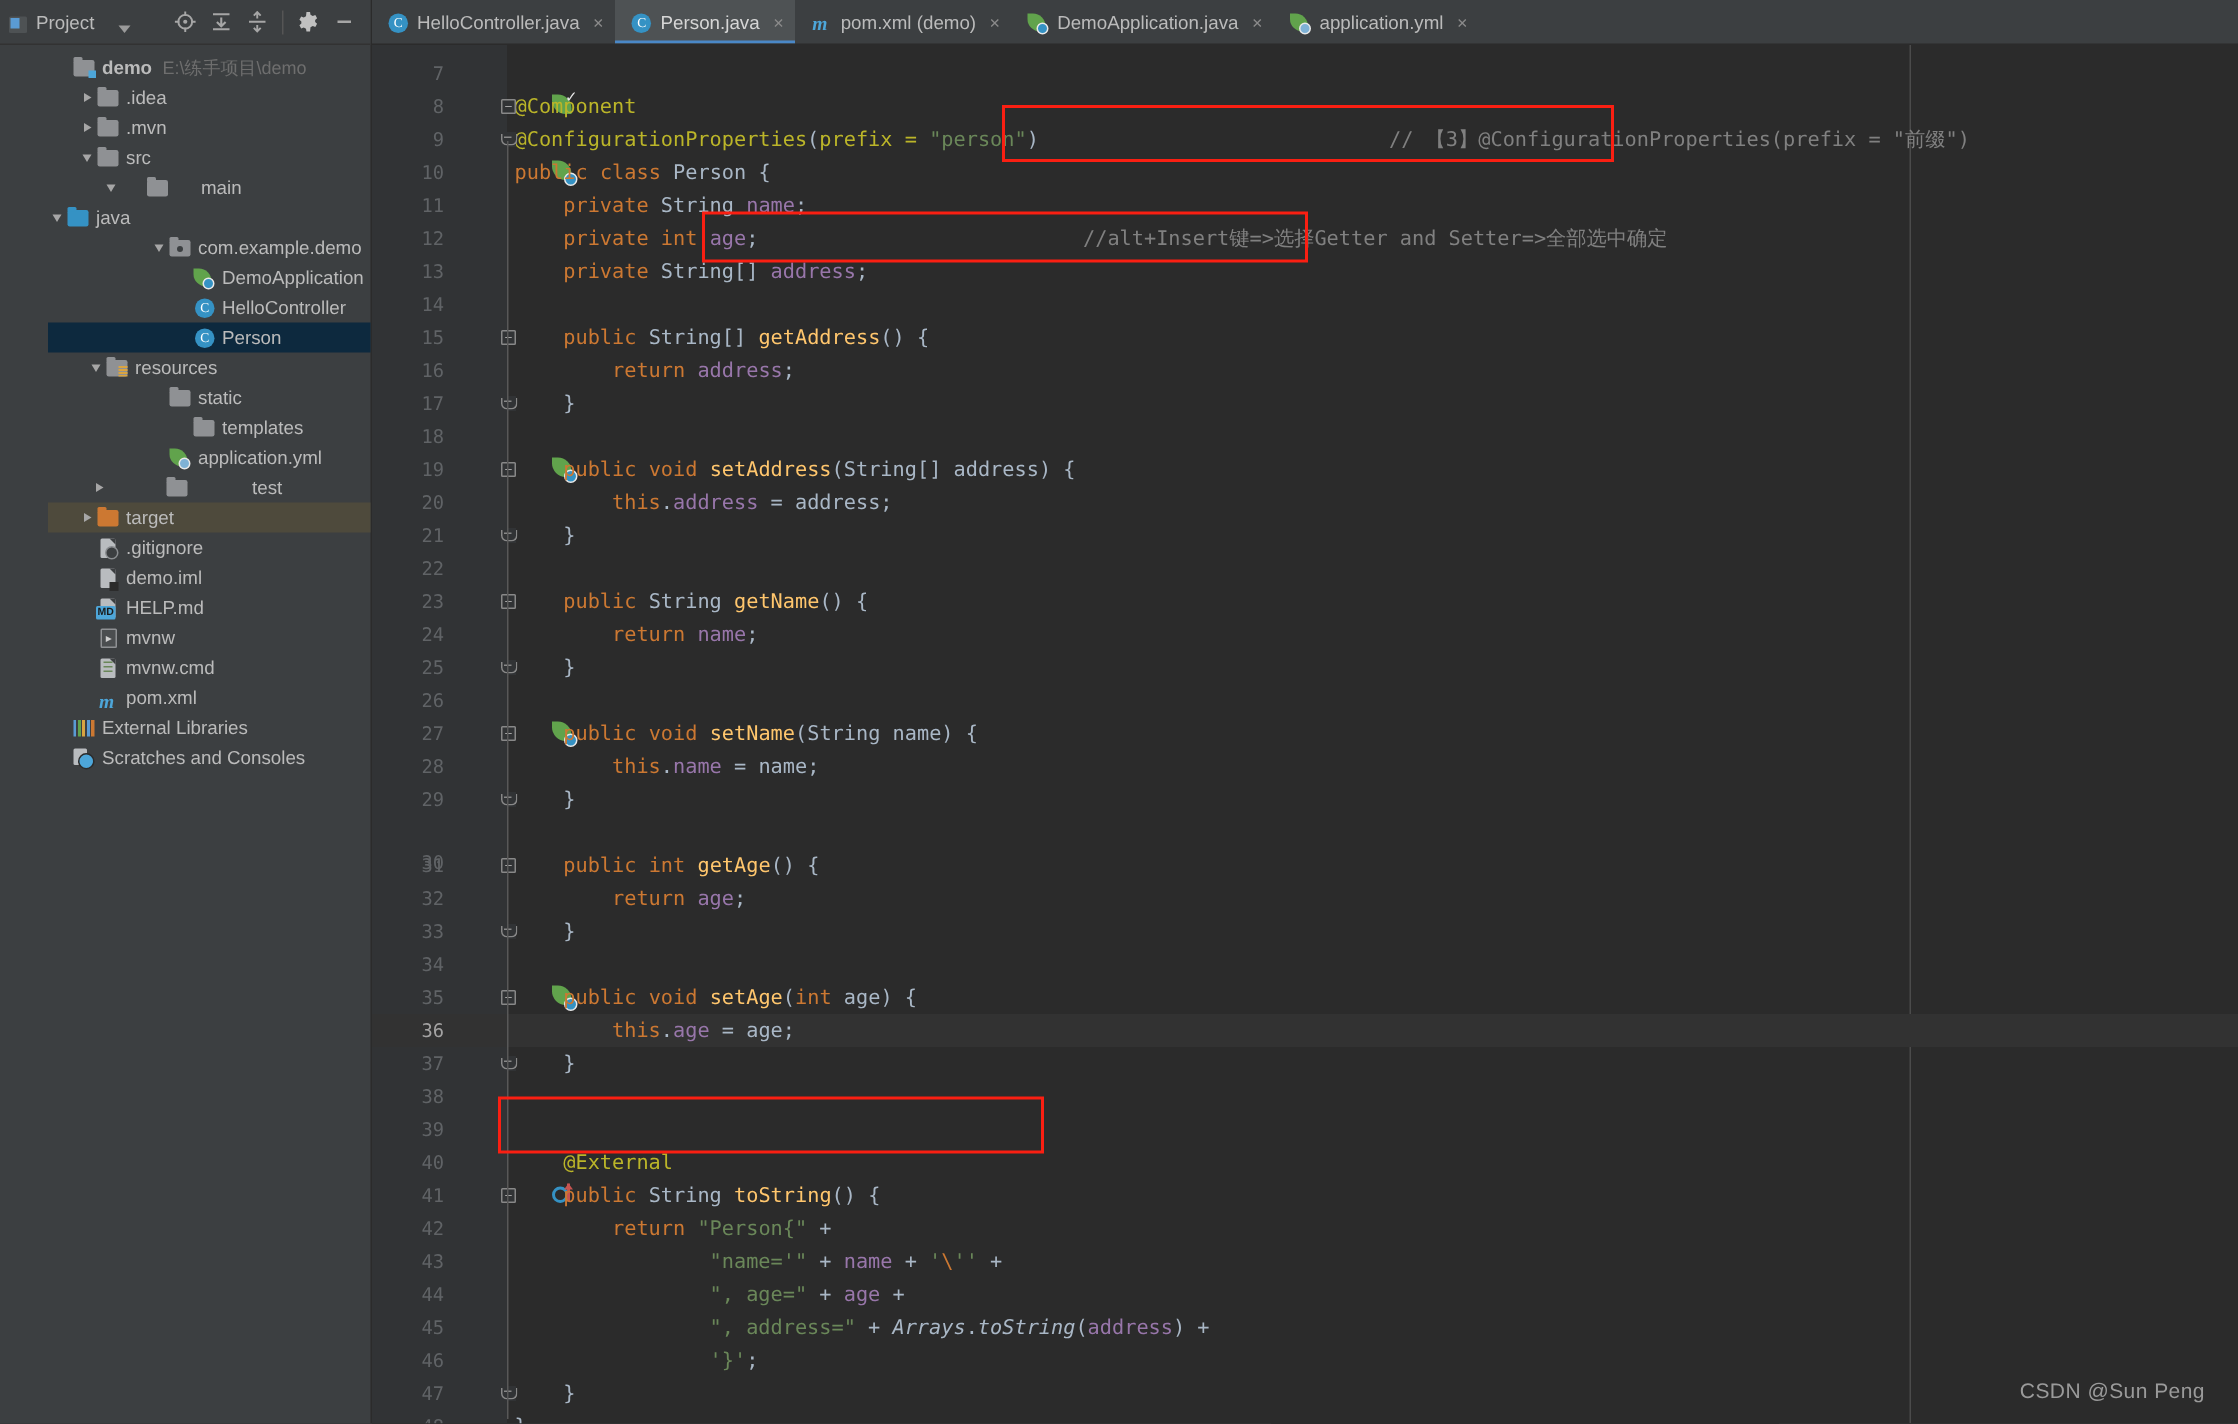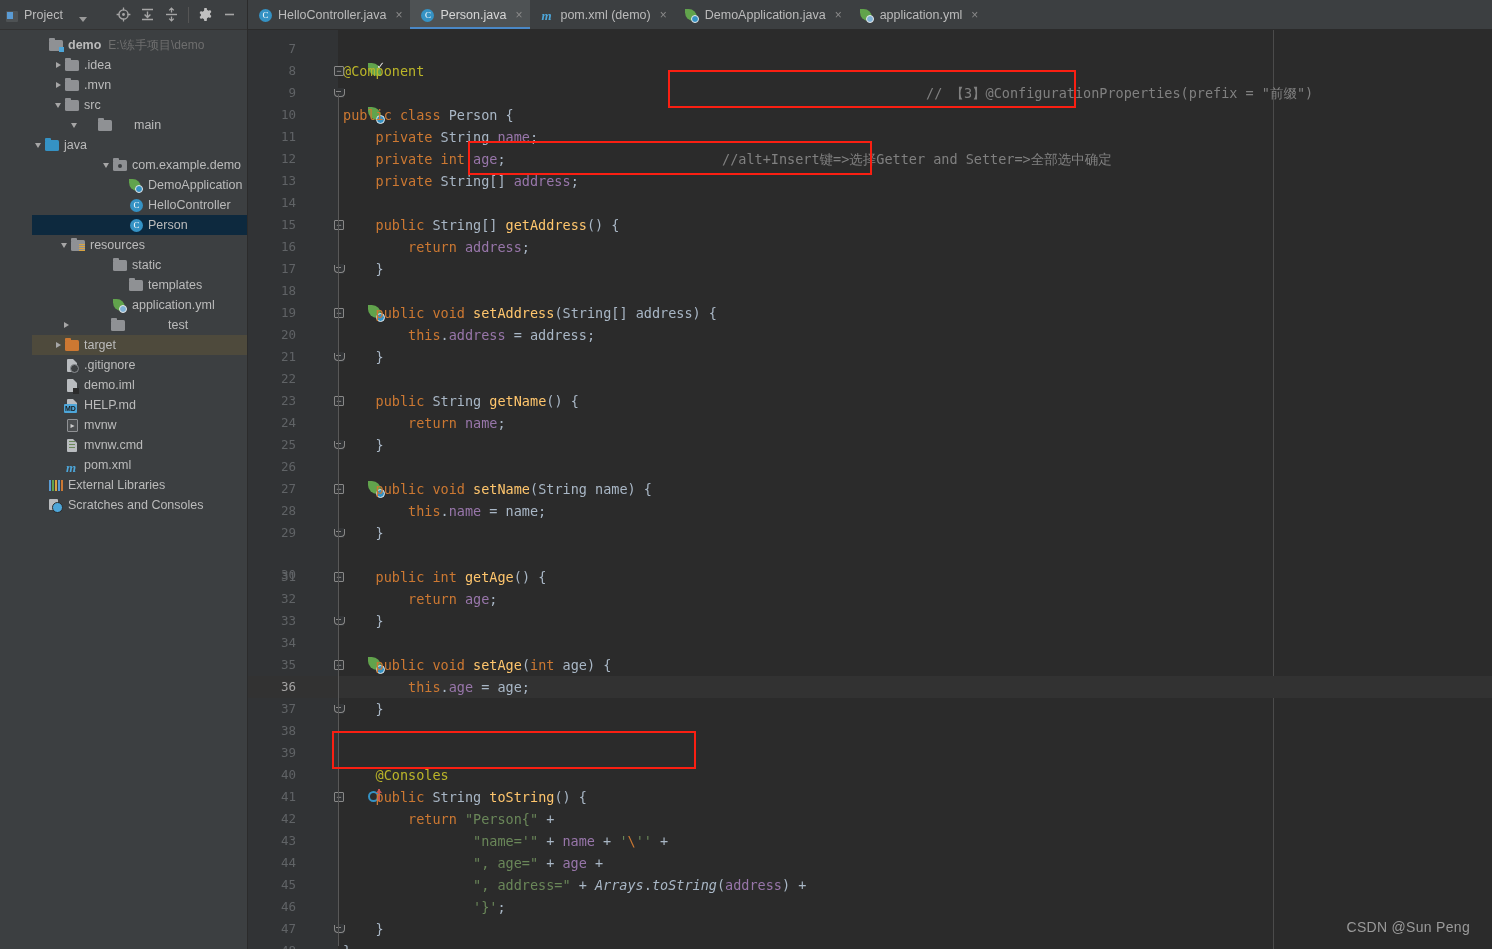--- a/index.html
+++ b/index.html
@@ -515,21 +515,21 @@
           </div>
           <div class="gover" style="top: 756px;">
             <span class="circ"></span>
             <span class="up"></span>
           </div>
         </div>
       <div class="vline-right"></div>
       <div id="rows">
           <div class="row" style="top: 8px;"><span class="ln">7</span><span class="code"></span></div>
           <div class="row" style="top: 30px;"><span class="ln">8</span><span class="code"><span class="ann">@Component</span></span></div>
-          <div class="row" style="top: 52px;"><span class="ln">9</span></div>
+          <div class="row" style="top: 52px;"><span class="ln">9</span><span class="code"><span class="ann">@ConfigurationProperties</span>(<span class="ann">prefix</span> <span class="ann">=</span> <span class="str">"person"</span>)</span></div>
           <div class="row" style="top: 74px;"><span class="ln">10</span><span class="code"><span class="kw">public</span> <span class="kw">class</span> <span class="par">Person</span> {</span></div>
           <div class="row" style="top: 96px;"><span class="ln">11</span><span class="code">    <span class="kw">private</span> <span class="par">String</span> <span class="fld2">name</span>;</span></div>
           <div class="row" style="top: 118px;"><span class="ln">12</span><span class="code">    <span class="kw">private</span> <span class="kw">int</span> <span class="fld2">age</span>;</span></div>
           <div class="row" style="top: 140px;"><span class="ln">13</span><span class="code">    <span class="kw">private</span> <span class="par">String</span>[] <span class="fld2">address</span>;</span></div>
           <div class="row" style="top: 162px;"><span class="ln">14</span><span class="code"></span></div>
           <div class="row" style="top: 184px;"><span class="ln">15</span><span class="code">    <span class="kw">public</span> <span class="par">String</span>[] <span class="fn">getAddress</span>() {</span></div>
           <div class="row" style="top: 206px;"><span class="ln">16</span><span class="code">        <span class="kw">return</span> <span class="fld2">address</span>;</span></div>
           <div class="row" style="top: 228px;"><span class="ln">17</span><span class="code">    }</span></div>
           <div class="row" style="top: 250px;"><span class="ln">18</span><span class="code"></span></div>
           <div class="row" style="top: 272px;"><span class="ln">19</span><span class="code">    <span class="kw">public</span> <span class="kw">void</span> <span class="fn">setAddress</span>(<span class="par">String</span>[] <span class="par">address</span>) {</span></div>
@@ -546,21 +546,21 @@
           <div class="row" style="top: 534px;"><span class="ln">30</span><span class="code"></span></div>
           <div class="row" style="top: 536px;"><span class="ln">31</span><span class="code">    <span class="kw">public</span> <span class="kw">int</span> <span class="fn">getAge</span>() {</span></div>
           <div class="row" style="top: 558px;"><span class="ln">32</span><span class="code">        <span class="kw">return</span> <span class="fld2">age</span>;</span></div>
           <div class="row" style="top: 580px;"><span class="ln">33</span><span class="code">    }</span></div>
           <div class="row" style="top: 602px;"><span class="ln">34</span><span class="code"></span></div>
           <div class="row" style="top: 624px;"><span class="ln">35</span><span class="code">    <span class="kw">public</span> <span class="kw">void</span> <span class="fn">setAge</span>(<span class="kw">int</span> <span class="par">age</span>) {</span></div>
           <div class="row caret" style="top: 646px;"><span class="ln">36</span><span class="code">        <span class="kw">this</span>.<span class="fld2">age</span> = <span class="par">age</span>;</span></div>
           <div class="row" style="top: 668px;"><span class="ln">37</span><span class="code">    }</span></div>
           <div class="row" style="top: 690px;"><span class="ln">38</span><span class="code"></span></div>
           <div class="row" style="top: 712px;"><span class="ln">39</span></div>
-          <div class="row" style="top: 734px;"><span class="ln">40</span><span class="code">    <span class="ann">@Consoles</span></span></div>
+          <div class="row" style="top: 734px;"><span class="ln">40</span><span class="code">    <span class="ann">@External</span></span></div>
           <div class="row" style="top: 756px;"><span class="ln">41</span><span class="code">    <span class="kw">public</span> <span class="par">String</span> <span class="fn">toString</span>() {</span></div>
           <div class="row" style="top: 778px;"><span class="ln">42</span><span class="code">        <span class="kw">return</span> <span class="str">"Person{"</span> +</span></div>
           <div class="row" style="top: 800px;"><span class="ln">43</span><span class="code">                <span class="str">"name='"</span> + <span class="fld2">name</span> + <span class="str">'</span><span class="esc">\</span><span class="str">''</span> +</span></div>
           <div class="row" style="top: 822px;"><span class="ln">44</span><span class="code">                <span class="str">", age="</span> + <span class="fld2">age</span> +</span></div>
           <div class="row" style="top: 844px;"><span class="ln">45</span><span class="code">                <span class="str">", address="</span> + <span class="par ital">Arrays</span>.<span class="par ital">toString</span>(<span class="fld2">address</span>) +</span></div>
           <div class="row" style="top: 866px;"><span class="ln">46</span><span class="code">                <span class="str">'}'</span>;</span></div>
           <div class="row" style="top: 888px;"><span class="ln">47</span><span class="code">    }</span></div>
           <div class="row" style="top: 910px;"><span class="ln">48</span><span class="code">}</span></div>
           <div class="row" style="top: 52px; left: 678px; width: auto;"><span class="cmt">// 【3】@ConfigurationProperties(prefix = "前缀")</span></div>
           <div class="row" style="top: 118px; left: 474px; width: auto;"><span class="cmt">//alt+Insert键=&gt;选择Getter and Setter=&gt;全部选中确定</span></div>

